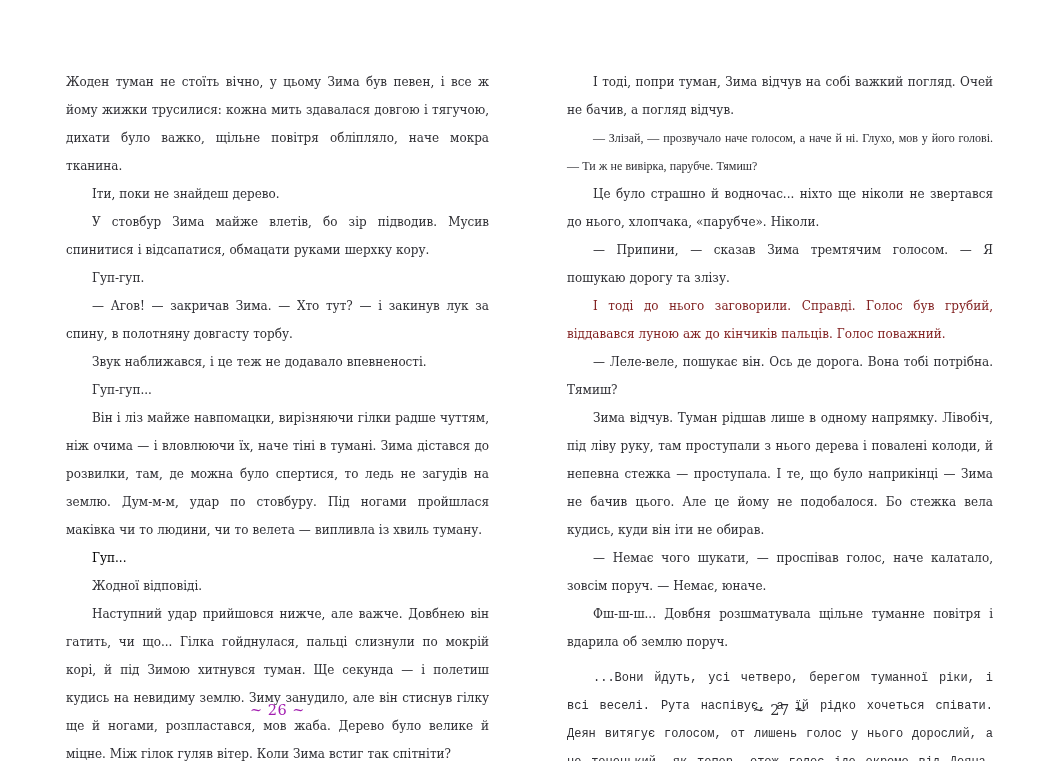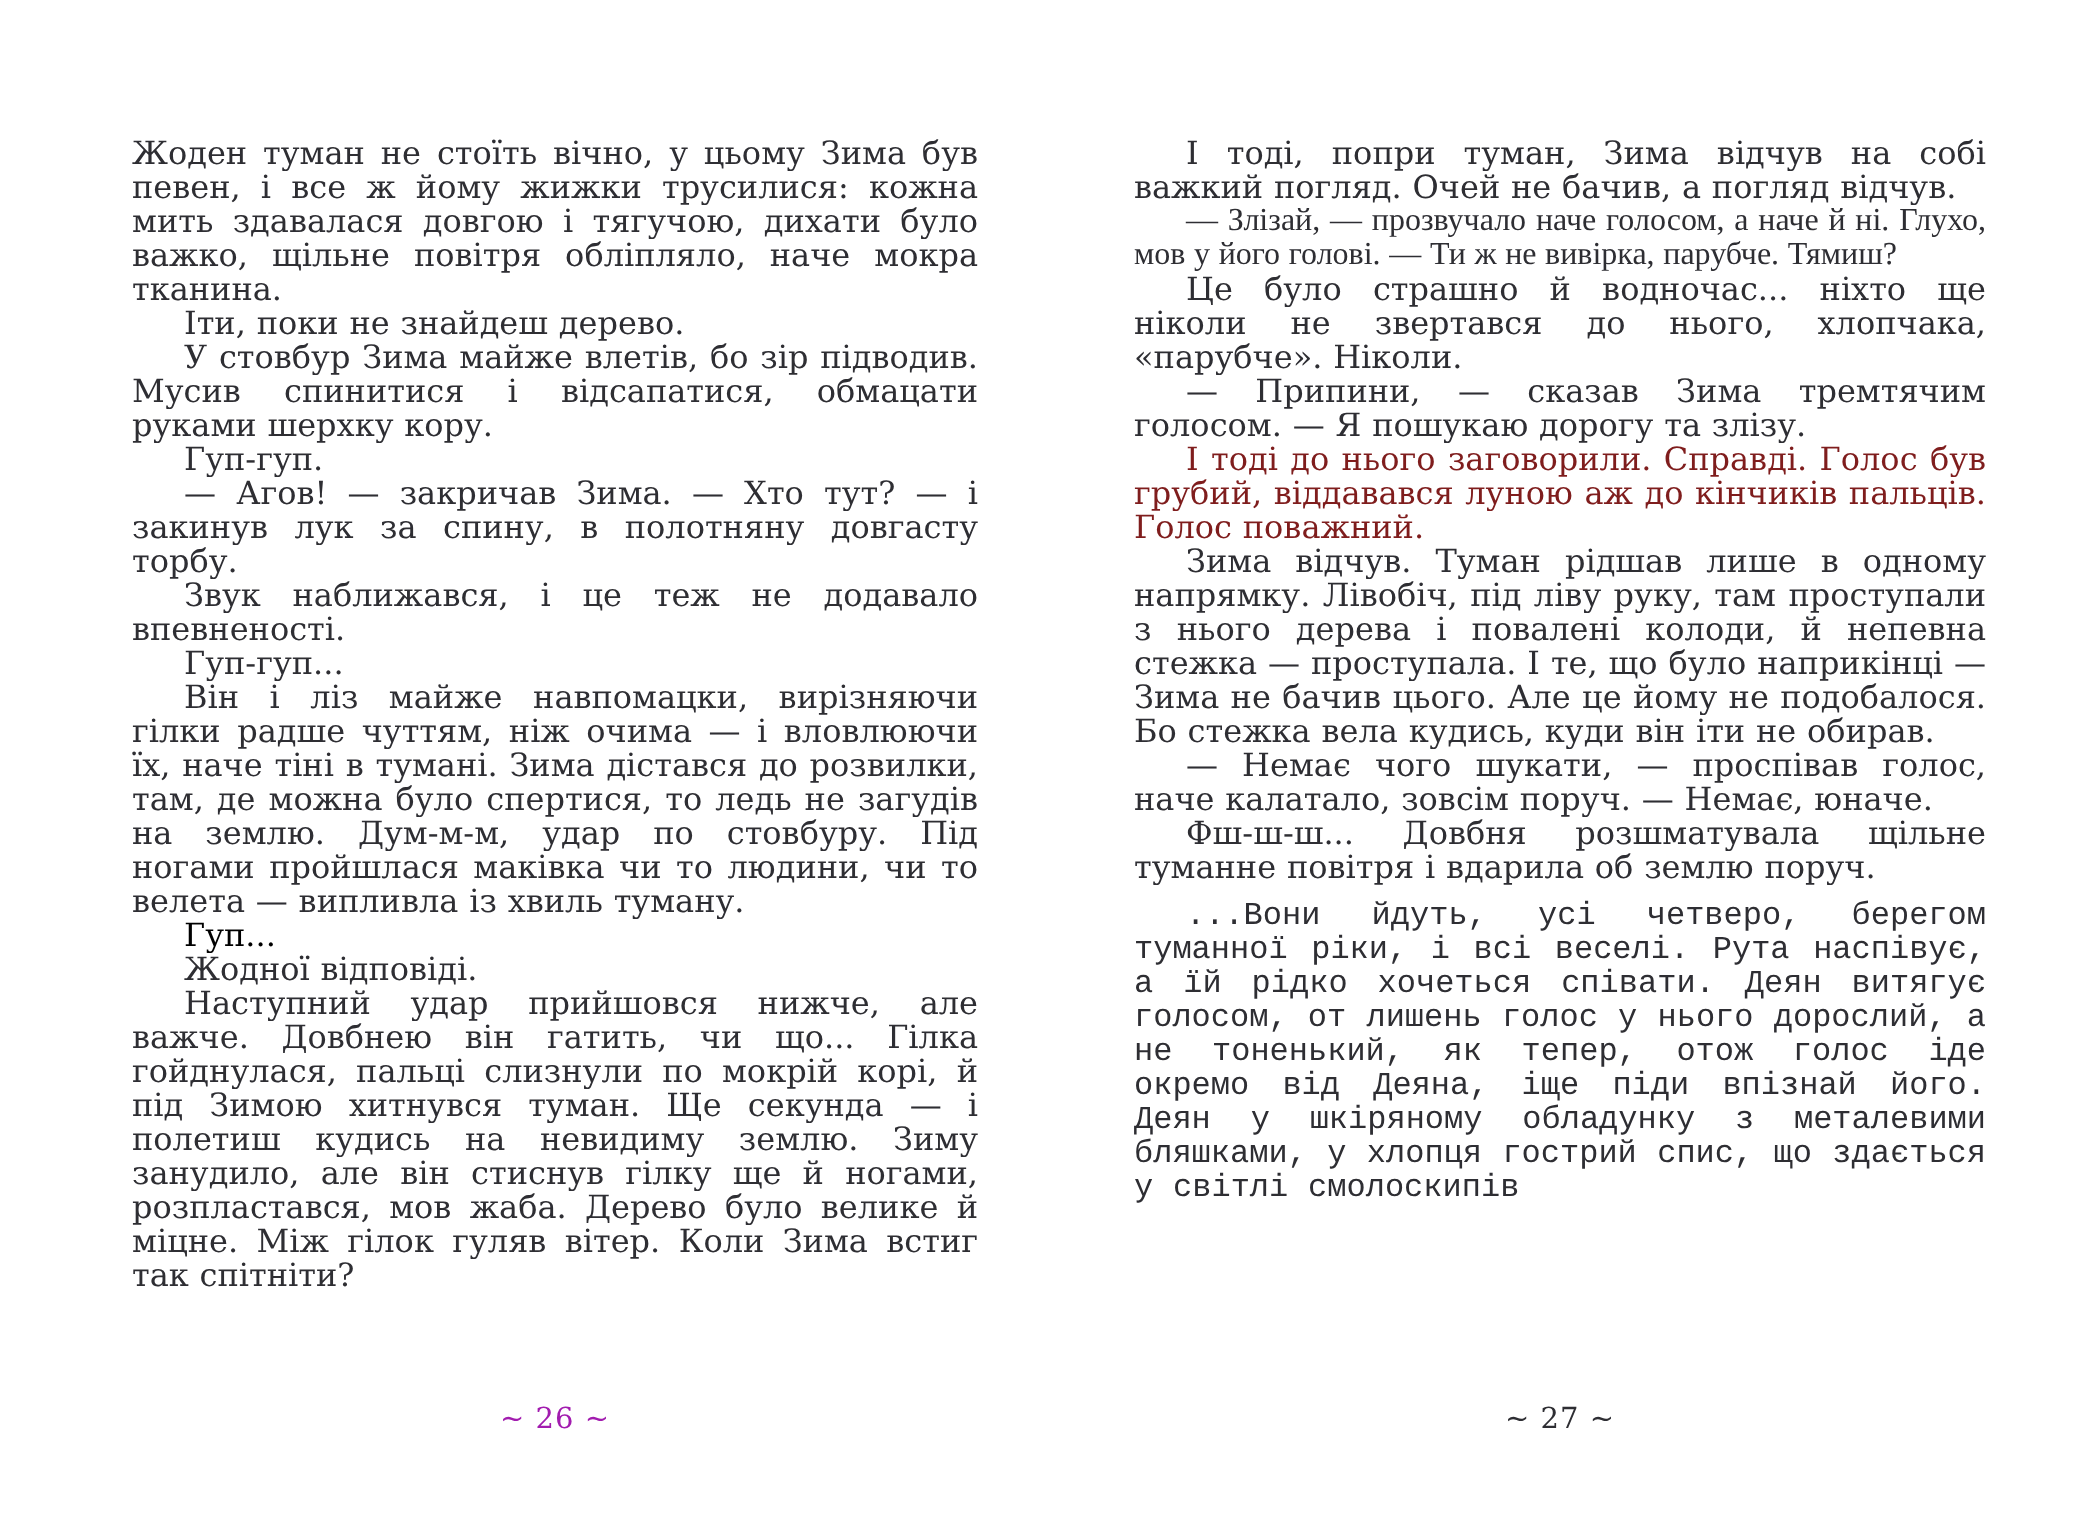--- a/index.html
+++ b/index.html
@@ -18,22 +18,22 @@
   .page {
     position: absolute;
     top: 68px;
     height: 693px;
   }
   .page--left  { left: 66px;  width: 423px; }
   .page--right { left: 567px; width: 426px; }
 
   .page p {
     margin: 0;
-    font-size: 16px;
-    line-height: 17px;
+    font-size: 12px;
+    line-height: 28px;
     color: #2e2e33;
     text-align: justify;
     text-indent: 26px;
     hyphens: auto;
     -webkit-hyphens: auto;
     word-spacing: 0.02em;
   }
   .page p.no-indent   { text-indent: 0; }
   .page p.space-before { margin-top: 8px; font-family: Liberation Mono, monospace; }
 
@@ -70,20 +70,21 @@
     <div class="page-number" style="color: #a21caf;">~ 26 ~</div>
   </section>
 
   <section class="page page--right">
     <div class="text-block">
         <p style="color: rgb(46, 46, 51);">І тоді, попри туман, Зима відчув на собі важкий погляд. Очей не бачив, а погляд відчув.</p>
         <p style="color: rgb(46, 46, 51); font-family: Liberation Serif, serif;">— Злізай, — прозвучало наче голосом, а наче й ні. Глухо, мов у його голові. — Ти ж не вивірка, парубче. Тямиш?</p>
         <p style="color: rgb(46, 46, 51);">Це було страшно й водночас... ніхто ще ніколи не звертався до нього, хлопчака, «парубче». Ніколи.</p>
         <p style="color: rgb(46, 46, 51);">— Припини, — сказав Зима тремтячим голосом. — Я пошукаю дорогу та злізу.</p>
         <p style="color: #7f1d1d;">І тоді до нього заговорили. Справді. Голос був грубий, віддавався луною аж до кінчиків пальців. Голос поважний.</p>
+        <p style="color: rgb(46, 46, 51);">— Леле-веле, пошукає він. Ось де дорога. Вона тобі потрібна. Тямиш?</p>
         <p style="color: rgb(46, 46, 51);">Зима відчув. Туман рідшав лише в одному напрямку. Лівобіч, під ліву руку, там проступали з нього дерева і повалені колоди, й непевна стежка — проступала. І те, що було наприкінці — Зима не бачив цього. Але це йому не подобалося. Бо стежка вела кудись, куди він іти не обирав.</p>
         <p style="color: rgb(46, 46, 51);">— Немає чого шукати, — проспівав голос, наче калатало, зовсім поруч. — Немає, юначе.</p>
         <p style="color: rgb(46, 46, 51);">Фш-ш-ш... Довбня розшматувала щільне туманне повітря і вдарила об землю поруч.</p>
         <p class="space-before" style="color: rgb(46, 46, 51);">...Вони йдуть, усі четверо, берегом туманної ріки, і всі веселі. Рута наспівує, а їй рідко хочеться співати. Деян витягує голосом, от лишень голос у нього дорослий, а не тоненький, як тепер, отож голос іде окремо від Деяна, іще піди впізнай його. Деян у шкіряному обладунку з металевими бляшками, у хлопця гострий спис, що здається у світлі смолоскипів</p>
       </div>
     <div class="page-number" style="color: rgb(46, 46, 51);">~ 27 ~</div>
   </section>
 
 </main>
 

